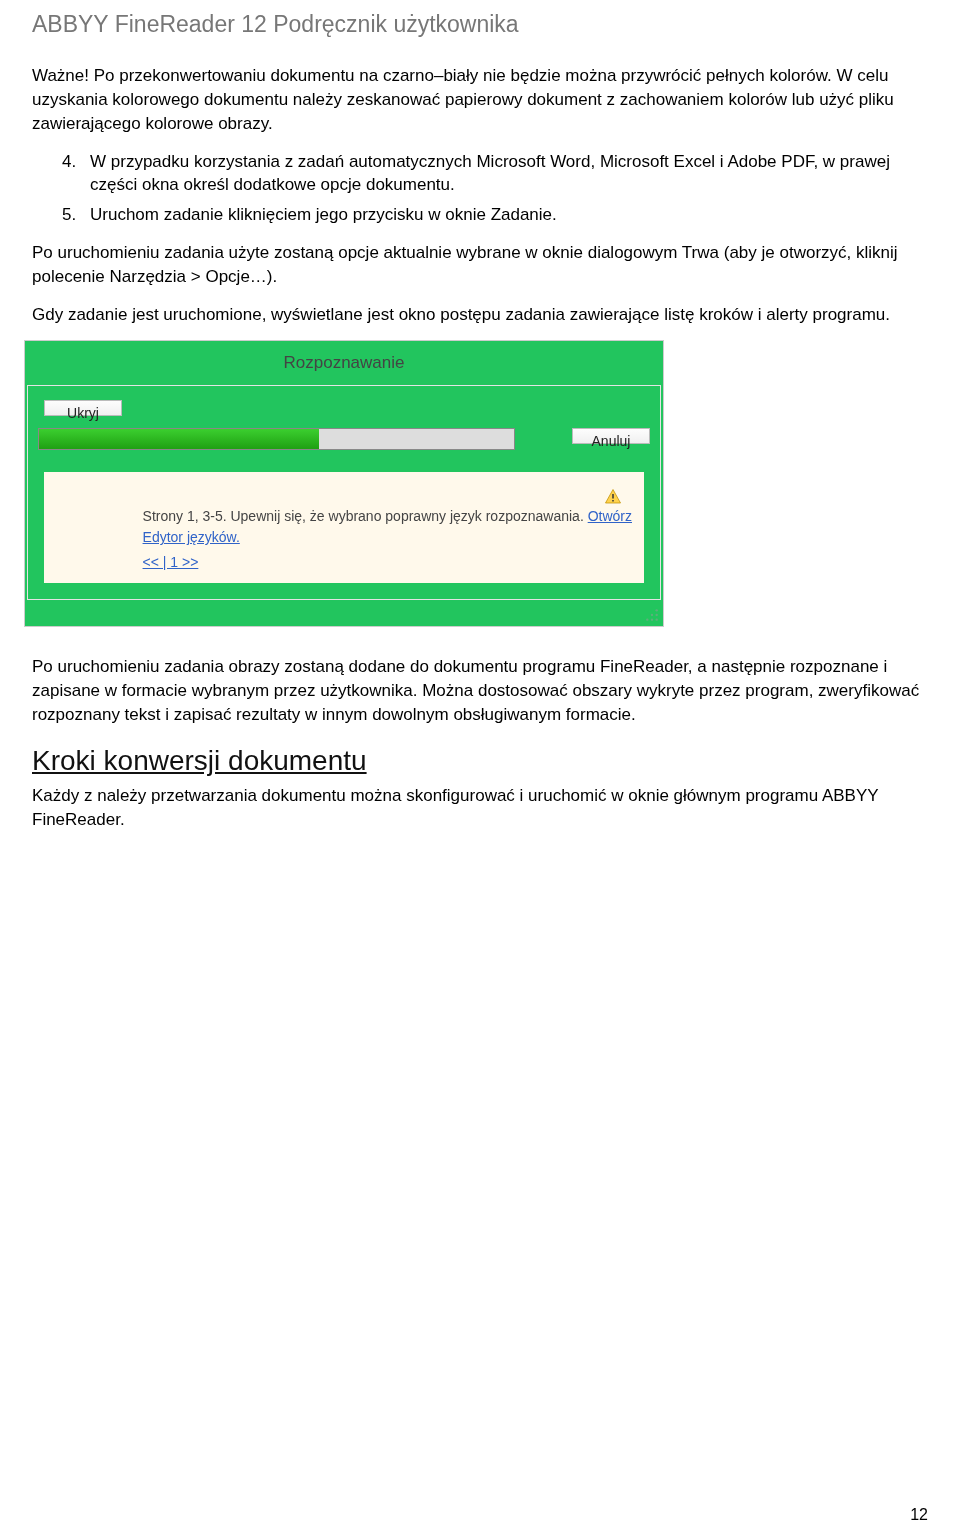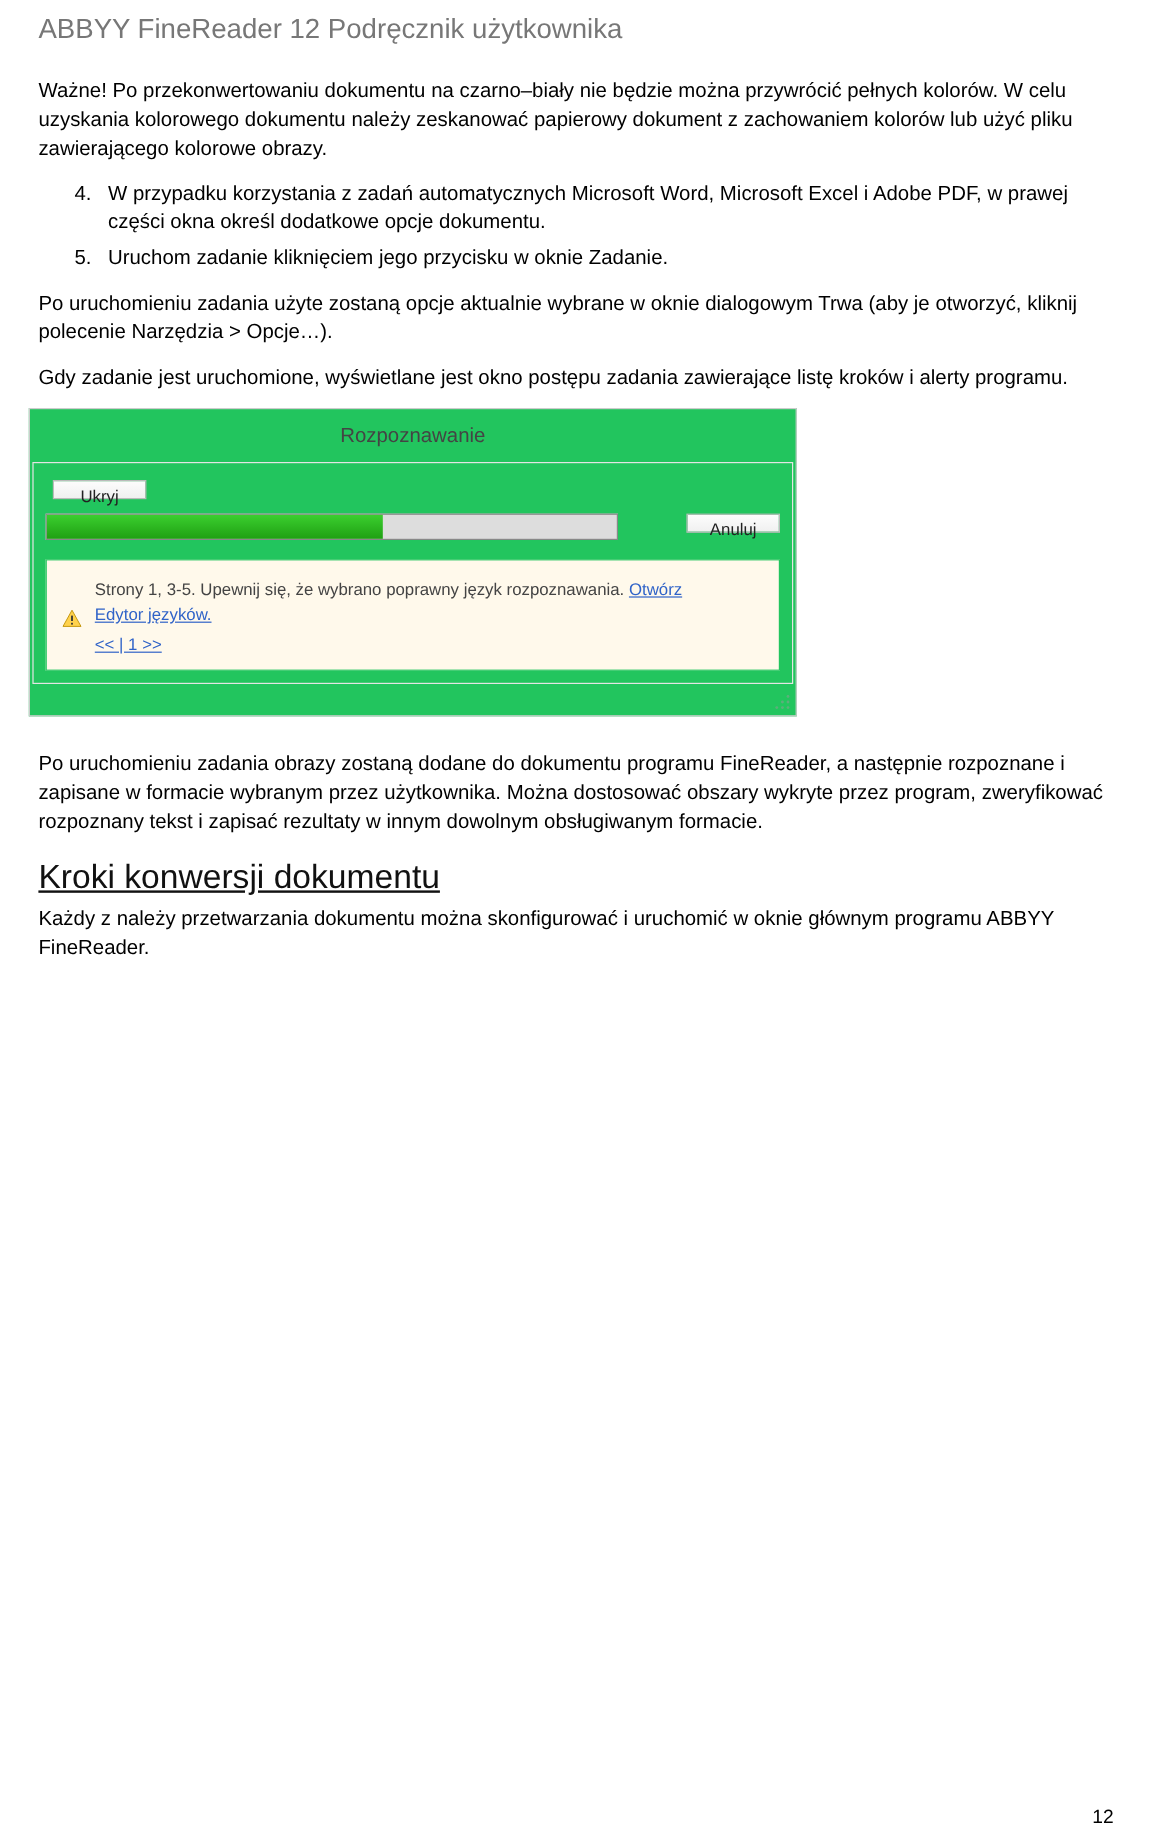--- a/index.html
+++ b/index.html
@@ -86,29 +86,30 @@
     background: #ddd;
     position: relative;
     margin-right: 12px;
   }
   .progress-fill {
     position: absolute; left: 0; top: 0; bottom: 0;
     width: 59%;
     background: linear-gradient(#3bcf2f,#1fa013);
   }
   .alert-box {
-    border: 1px solid #22c55e;
+    border: 6px solid #22c55e;
     background: #fff9eb;
     margin-top: 16px;
     padding: 14px 12px 10px 12px;
     display: flex;
-    align-items: center;
+    align-items: flex-end;
     font-size: 14px;
     color: #444;
     line-height: 1.5;
+    flex-direction: column;
   }
   .warn-icon {
     width: 18px; height: 18px;
     flex-shrink: 0;
     margin-right: 10px;
     margin-top: 2px;
   }
   .alert-box .msg { flex: 1; }
   .alert-box .link { color: #3063c8; text-decoration: underline; cursor: pointer; }
   .pager { color: #3063c8; text-decoration: underline; margin-top: 4px; }

